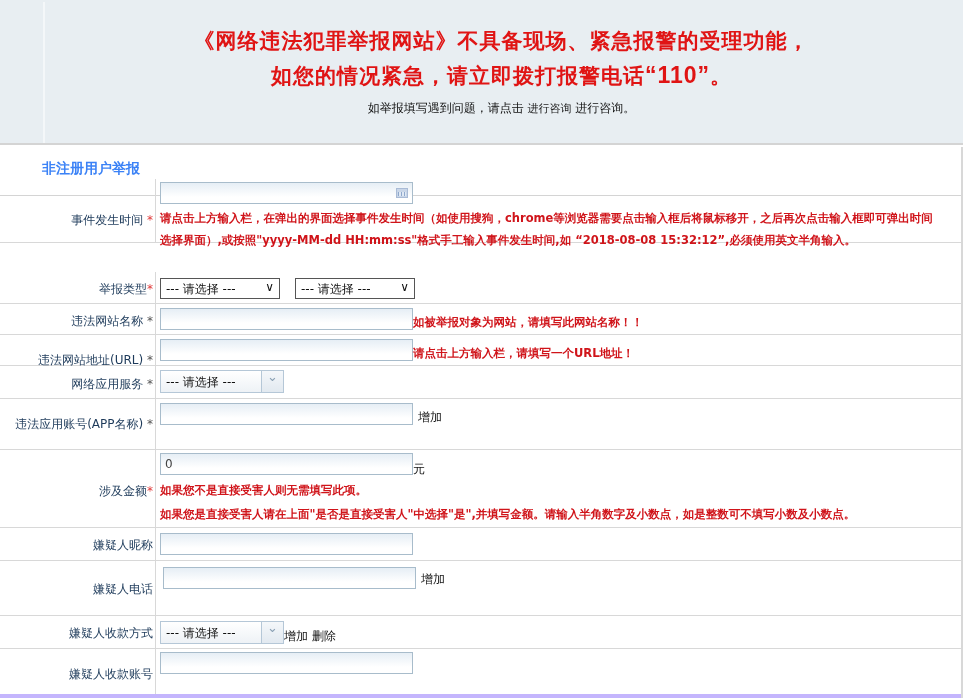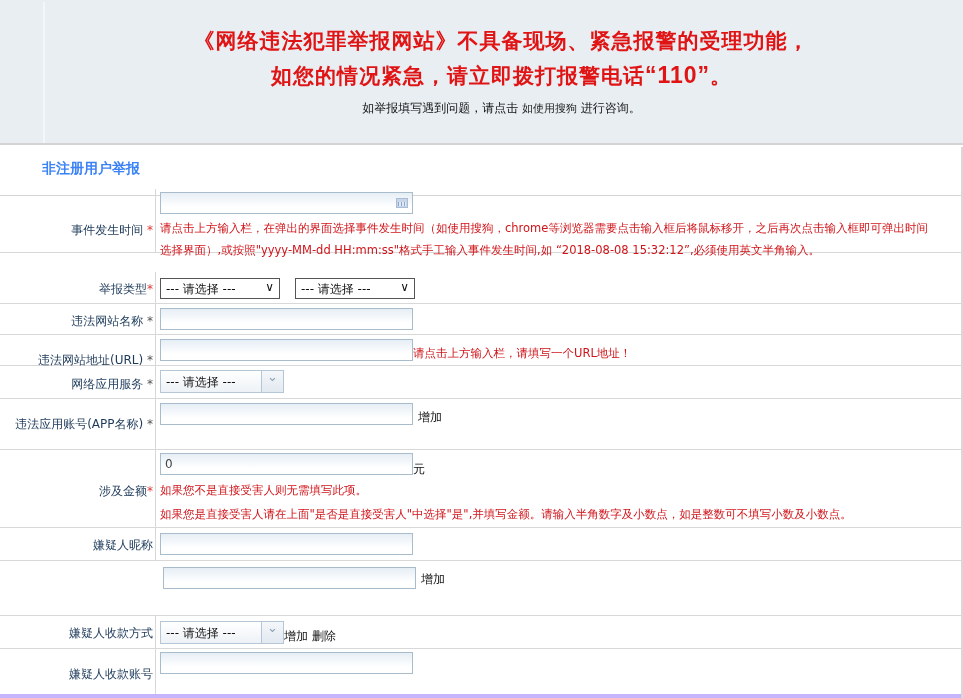--- a/index.html
+++ b/index.html
@@ -29,44 +29,44 @@
   .cal-icon { position: absolute; right: 4px; top: 5px; width: 12px; height: 10px; background: #c9d6e8; border: 1px solid #a9bbd6; }
   .cal-icon::after { content: ""; position: absolute; left: 1px; top: 3px; width: 8px; height: 4px; background: repeating-linear-gradient(90deg, #8ea8cc 0 1px, #dfe8f4 1px 3px); }
 
   .sel { position: absolute; height: 21px; border: 1px solid #555; background: #fff; font-size: 12px; color: #111; padding: 2px 5px; }
   .sel .chev { position: absolute; right: 5px; top: 1px; font-size: 12px; color: #111; }
 
   .sel2 { position: absolute; height: 23px; width: 124px; border: 1px solid #b5c7d7; background: linear-gradient(#ffffff, #eef2f6); font-size: 12px; color: #111; padding: 3px 5px; }
   .sel2 .btn { position: absolute; right: 0; top: 0; width: 22px; height: 21px; border-left: 1px solid #b5c7d7; background: linear-gradient(#f4f7fa, #e2e9f0); }
   .sel2 .btn::after { content: "⌄"; position: absolute; left: 5px; top: -2px; color: #8aa0b4; font-size: 13px; }
 
-  .hint { position: absolute; color: #d0141a; font-size: 11.5px; white-space: nowrap; }
+  .hint { position: absolute; color: #d0141a; font-size: 11.5px; white-space: nowrap; font-weight: bold; }
   .act { position: absolute; color: #111; font-size: 12px; cursor: pointer; white-space: nowrap; }
 </style>
 </head>
 <body>
 
 <div class="banner">
   <div class="banner-left"></div>
   <div class="banner-line1">《网络违法犯罪举报网站》不具备现场、紧急报警的受理功能，</div>
   <div class="banner-line2">
     <span>如您的情况紧急，请立即拨打报警电话</span><span class="num">“110”</span><span>。</span>
   </div>
   <div class="banner-line3">
     <span>如举报填写遇到问题，请点击</span>
-    <span class="link">如使用搜狗</span>
+    <span class="link">进行咨询</span>
     <span>进行咨询。</span>
   </div>
 </div>
 
 <div class="frame">
   <div class="section-title">非注册用户举报</div>
   <div class="title-sep"></div>
 
-  <div class="row" style="top:42px;height:64px;">
+  <div class="row" style="top:32px;height:64px;">
     <div class="lab">
       <span class="lab-text" style="top:33px;">
         <span>事件发生时间</span>&nbsp;<span class="req">*</span>
       </span>
     </div>
     <div class="inp" style="left:160px;top:3px;">
       <span></span>
       <span class="cal-icon"></span>
     </div>
     <div class="hint" style="left:160px;top:32px;">请点击上方输入栏，在弹出的界面选择事件发生时间（如使用搜狗，chrome等浏览器需要点击输入框后将鼠标移开，之后再次点击输入框即可弹出时间</div>
@@ -89,20 +89,21 @@
     </div>
   </div>
 
   <div class="row" style="top:157px;height:31px;padding-left:48px;">
     <div class="lab">
       <span class="lab-text" style="top:9px;">
         <span>违法网站名称</span>&nbsp;<span class="req-gray">*</span>
       </span>
     </div>
     <div class="inp" style="left:160px;top:4px;"></div>
+    <div class="hint" style="left:413px;top:11px;">如被举报对象为网站，请填写此网站名称！！</div>
   </div>
 
   <div class="row" style="top:188px;height:31px;">
     <div class="lab">
       <span class="lab-text" style="top:9px;margin-top:8px;">
         <span>违法网站地址(URL)</span>&nbsp;<span class="req-gray">*</span>
       </span>
     </div>
     <div class="inp" style="left:160px;top:4px;"></div>
     <div class="hint" style="left:413px;top:11px;">请点击上方输入栏，请填写一个URL地址！</div>
@@ -143,20 +144,23 @@
   </div>
 
   <div class="row" style="top:381px;height:33px;">
     <div class="lab">
       <span class="lab-text" style="top:9px;">嫌疑人昵称</span>
     </div>
     <div class="inp" style="left:160px;top:5px;"></div>
   </div>
 
   <div class="row" style="top:414px;height:55px;">
+    <div class="lab">
+      <span class="lab-text" style="top:20px;">嫌疑人电话</span>
+    </div>
     <div class="inp" style="left:163px;top:6px;"></div>
     <div class="act" style="left:421px;top:10px;">增加</div>
   </div>
 
   <div class="row" style="top:469px;height:33px;">
     <div class="lab">
       <span class="lab-text" style="top:9px;">嫌疑人收款方式</span>
     </div>
     <div class="sel2" style="left:160px;top:5px;">
       <span>--- 请选择  ---</span>

